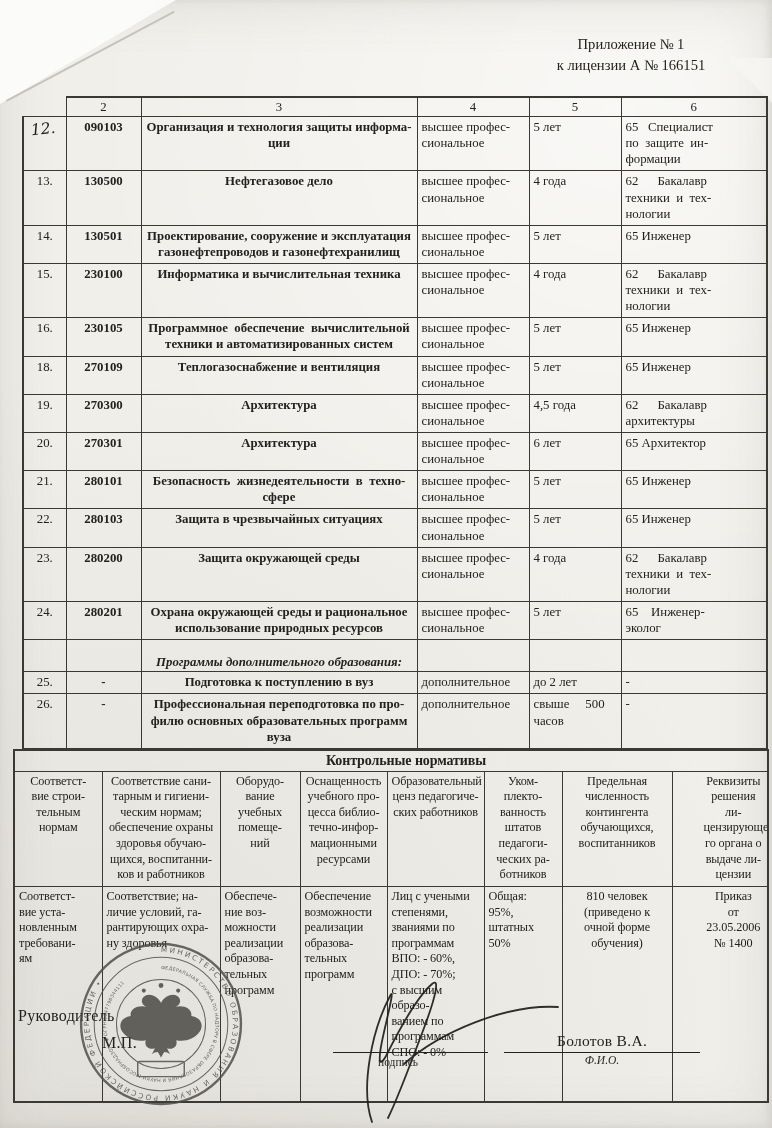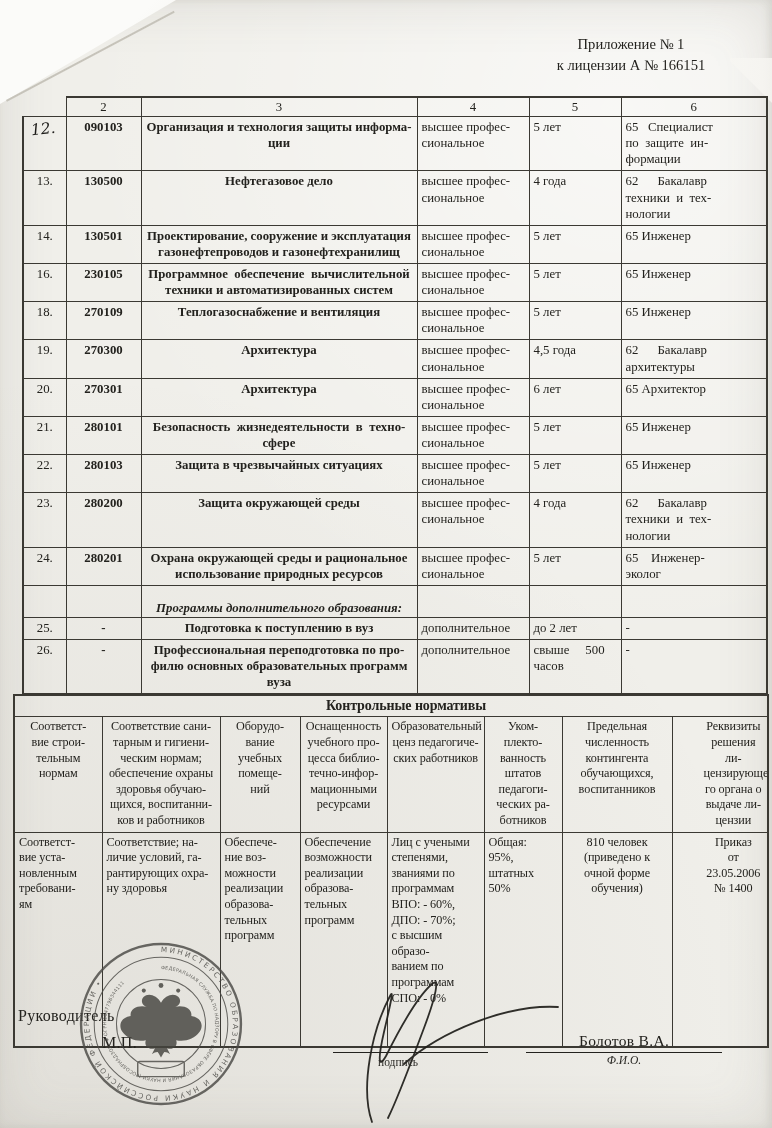--- a/index.html
+++ b/index.html
@@ -53,21 +53,21 @@
   .t2 td.a-c{text-align:center;}
   .t2 td{height:14px;}
   .t2 tr:last-child td{padding-bottom:40px;}
 
   .official{position:absolute;left:18px;top:1004px;font-size:16px;line-height:1.55;
     letter-spacing:.3px;}
   .official .mp{margin-left:84px;margin-top:2px;}
 
   .sig-line{position:absolute;left:333px;top:1052px;width:155px;border-top:1.6px solid #23221e;}
   .sig-caption{position:absolute;left:378px;top:1056px;font-size:11.5px;color:#2a2925;}
-  .fio-wrap{position:absolute;left:524px;top:1032px;width:200px;text-align:center;}
+  .fio-wrap{position:absolute;left:502px;top:1032px;width:200px;text-align:center;}
   .fio-name{font-size:15.5px;letter-spacing:.3px;padding-bottom:2px;}
   .fio-line{border-top:1.6px solid #23221e;margin:0 2px;}
   .fio-caption{font-style:italic;font-size:11.5px;color:#2a2925;padding-top:1px;}
 
   .stamp{position:absolute;left:75px;top:938px;width:172px;height:172px;
     opacity:.82;filter:blur(.3px);}
   .sig-svg{position:absolute;left:0;top:0;width:772px;height:1128px;pointer-events:none;}
 </style>
 </head>
 <body>
@@ -128,20 +128,31 @@
           </tr>
           <tr>
             <td class="c-num">14.</td>
             <td class="c-code">130501</td>
             <td class="c-name">Проектирование, сооружение и эксплуатация
 газонефтепроводов и газонефтехранилищ</td>
             <td class="c-level">высшее профес-
 сиональное</td>
             <td class="c-term">5 лет</td>
             <td class="c-qual">65 Инженер</td>
+          </tr>
+          <tr>
+            <td class="c-num">15.</td>
+            <td class="c-code">230100</td>
+            <td class="c-name">Информатика и вычислительная техника</td>
+            <td class="c-level">высшее профес-
+сиональное</td>
+            <td class="c-term">4 года</td>
+            <td class="c-qual">62      Бакалавр
+техники  и  тех-
+нологии</td>
           </tr>
           <tr>
             <td class="c-num">16.</td>
             <td class="c-code">230105</td>
             <td class="c-name">Программное  обеспечение  вычислительной
 техники и автоматизированных систем</td>
             <td class="c-level">высшее профес-
 сиональное</td>
             <td class="c-term">5 лет</td>
             <td class="c-qual">65 Инженер</td>

